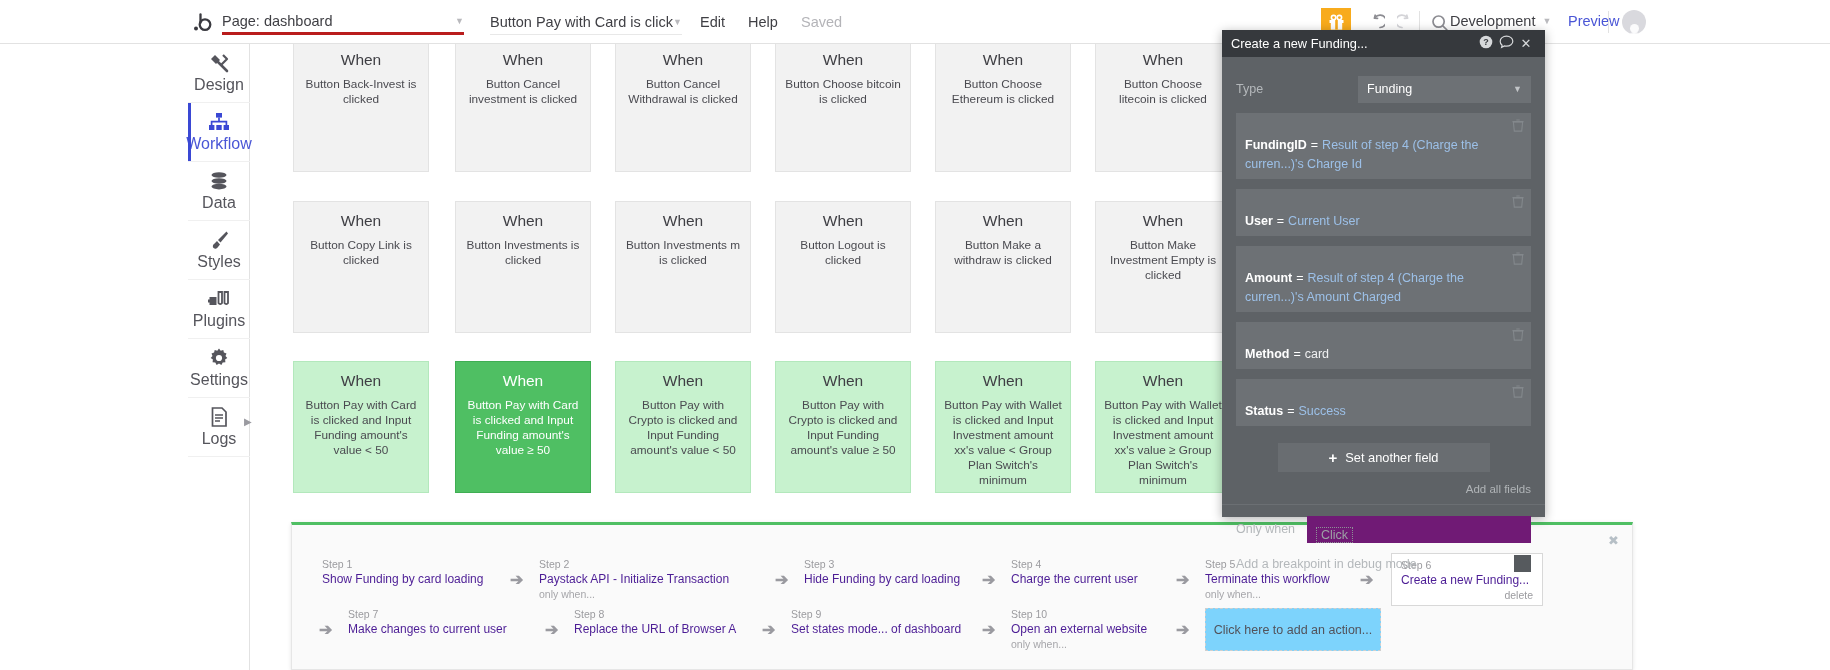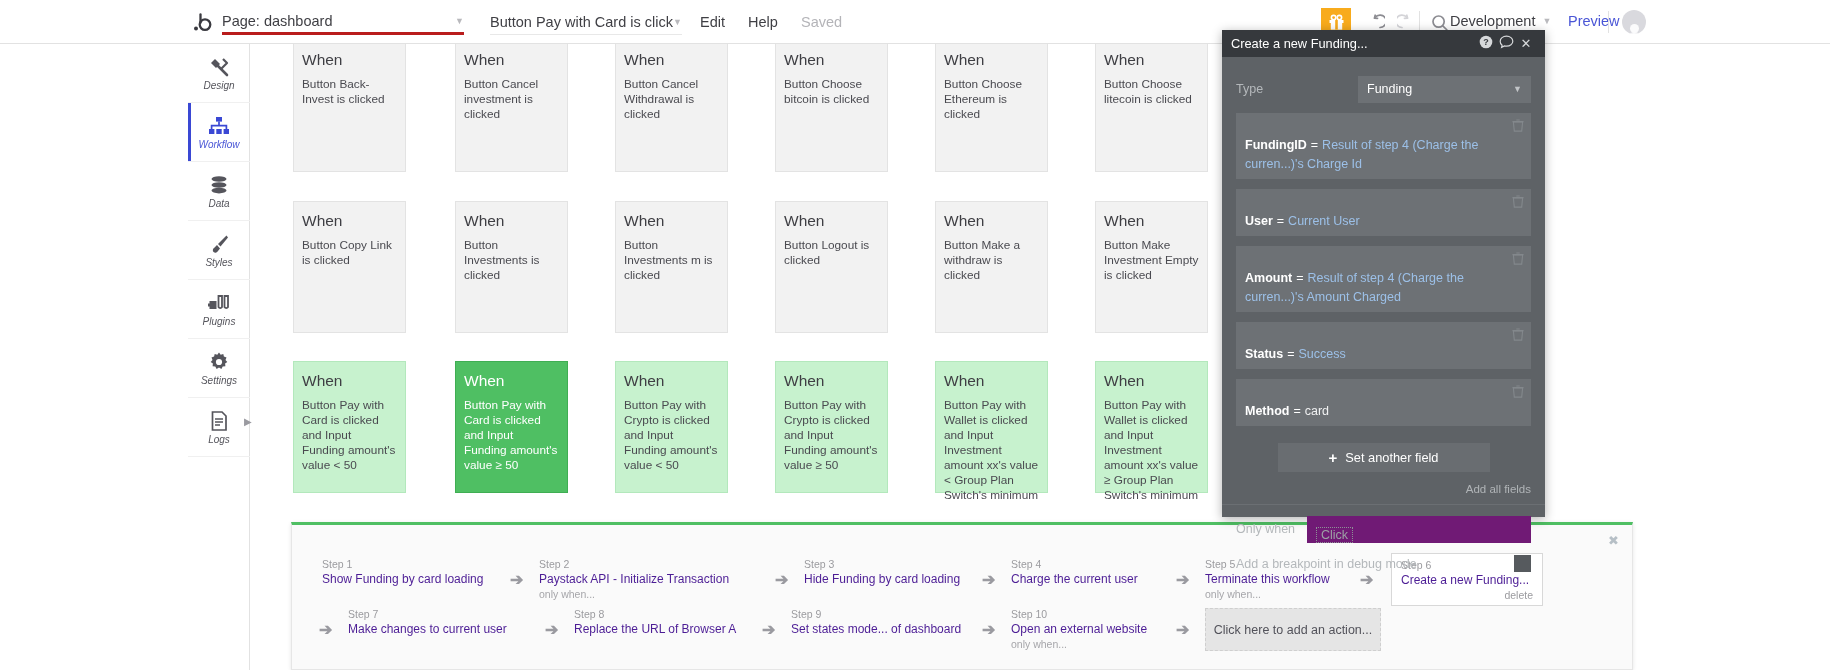--- a/index.html
+++ b/index.html
@@ -72,40 +72,40 @@
   
   .rail {
     position: absolute; left: 188px; top: 44px; width: 62px; height: 626px;
     background: #fff; border-right: 1px solid #e2e2e2; z-index: 4;
   }
   .rail-item {
     position: relative; width: 62px; height: 59px;
     display: flex; flex-direction: column; align-items: center; justify-content: center;
     gap: 2px; border-bottom: 1px solid #f0f0f0; cursor: pointer;
   }
-  .rail-item .lbl { font-size: 10px; color: #55555c; font-style: italic; }
+  .rail-item .lbl { font-size: 16px; color: #55555c; }
   .rail-item.active .lbl { color: #4a56d6; }
   .rail-item.active::before {
     content: ""; position: absolute; left: 0; top: 0; bottom: 0; width: 3px; background: #3a48d4;
   }
   .rail-ico { width: 22px; height: 22px; display: block; }
   .rail-ico svg { display: block; }
   .rail-arrow {
     position: absolute; left: 56px; top: 372px; font-size: 10px; color: #9a9aa0;
   }
 
   
   .canvas {
     position: absolute; left: 251px; top: 44px; right: 0; bottom: 0;
     background: #fff; overflow: hidden;
   }
   .card {
-    position: absolute; width: 113px; height: 132px;
+    position: absolute; width: 136px; height: 132px;
     background: #f2f2f2; border: 1px solid #e3e3e3;
-    padding: 10px 8px 16px 8px; text-align: left;
+    padding: 10px 8px 16px 8px; text-align: center;
   }
   .card .when { font-size: 15.5px; color: #3f3f44; margin-bottom: 8px; }
   .card .desc { font-size: 11.8px; line-height: 15px; color: #4a4a50; }
   .card.green { background: #c7f2ce; border-color: #b3e8bc; }
   .card.green-sel { background: #4fbf63; border-color: #3fae53; }
   .card.green-sel .when, .card.green-sel .desc { color: #ffffff; }
 
   
   .steps {
     position: absolute; left: 291px; top: 522px; width: 1342px; height: 148px;
@@ -120,21 +120,21 @@
   }
   .step .num { font-size: 10.5px; color: #9b9b9f; line-height: 13px; }
   .step .nm { font-size: 12px; color: #4c1d95; line-height: 17px; white-space: nowrap; }
   .step .sub { font-size: 10.5px; color: #a6a6aa; line-height: 13px; }
   .arrow { position: absolute; font-size: 16px; color: #9a9aa0; font-weight: bold; }
   .step.boxed {
     border: 1px solid #d8d8d8; background: #fff; padding: 5px 9px 4px 9px;
   }
   .step.boxed .del { font-size: 10.5px; color: #9b9b9f; text-align: right; }
   .addaction {
-    position: absolute; border: 1px dashed #cfcfcf; background: #e5e5e5;
+    position: absolute; border: 1px dashed #cfcfcf; background: #7dd3fc;
     display: flex; align-items: center; justify-content: center;
     font-size: 12.5px; color: #52525a;
   }
 
   
   .dlg {
     position: absolute; left: 1222px; top: 30px; width: 323px; height: 487px;
     background: #5e6266; box-shadow: 0 2px 10px rgba(0,0,0,.30); z-index: 10;
   }
   .dlg-head {
@@ -525,39 +525,39 @@
         <span class="k">Amount</span><span class="eq">=</span><span class="v">Result of step 4 (Charge the curren...)'s Amount Charged</span>
         <span class="trash">
           <svg width="12" height="13" viewBox="0 0 12 13">
               <path d="M1.4 3h9.2l-.9 9.1H2.3z" fill="none" stroke="#83888c" stroke-width="1.1"></path>
               <path d="M0.5 2.6h11M4.3 1h3.4" stroke="#83888c" stroke-width="1.1"></path>
             </svg>
         </span>
       </div>
 
       <div class="fld">
+        <span class="k">Method</span><span class="eq">=</span><span class="v plain">card</span>
+        <span class="trash">
+          <svg width="12" height="13" viewBox="0 0 12 13">
+              <path d="M1.4 3h9.2l-.9 9.1H2.3z" fill="none" stroke="#83888c" stroke-width="1.1"></path>
+              <path d="M0.5 2.6h11M4.3 1h3.4" stroke="#83888c" stroke-width="1.1"></path>
+            </svg>
+        </span>
+      </div>
+
+      <div class="fld">
         <span class="k">Status</span><span class="eq">=</span><span class="v">Success</span>
         <span class="trash">
           <svg width="12" height="13" viewBox="0 0 12 13">
               <path d="M1.4 3h9.2l-.9 9.1H2.3z" fill="none" stroke="#83888c" stroke-width="1.1"></path>
               <path d="M0.5 2.6h11M4.3 1h3.4" stroke="#83888c" stroke-width="1.1"></path>
             </svg>
         </span>
       </div>
 
-      <div class="fld">
-        <span class="k">Method</span><span class="eq">=</span><span class="v plain">card</span>
-        <span class="trash">
-          <svg width="12" height="13" viewBox="0 0 12 13">
-              <path d="M1.4 3h9.2l-.9 9.1H2.3z" fill="none" stroke="#83888c" stroke-width="1.1"></path>
-              <path d="M0.5 2.6h11M4.3 1h3.4" stroke="#83888c" stroke-width="1.1"></path>
-            </svg>
-        </span>
-      </div>
-
       <div class="setfield">
         <span class="plus">+</span>
         <span>Set another field</span>
       </div>
 
       <div class="addall">Add all fields</div>
     </div>
 
     <div class="dlg-sep"></div>
 

